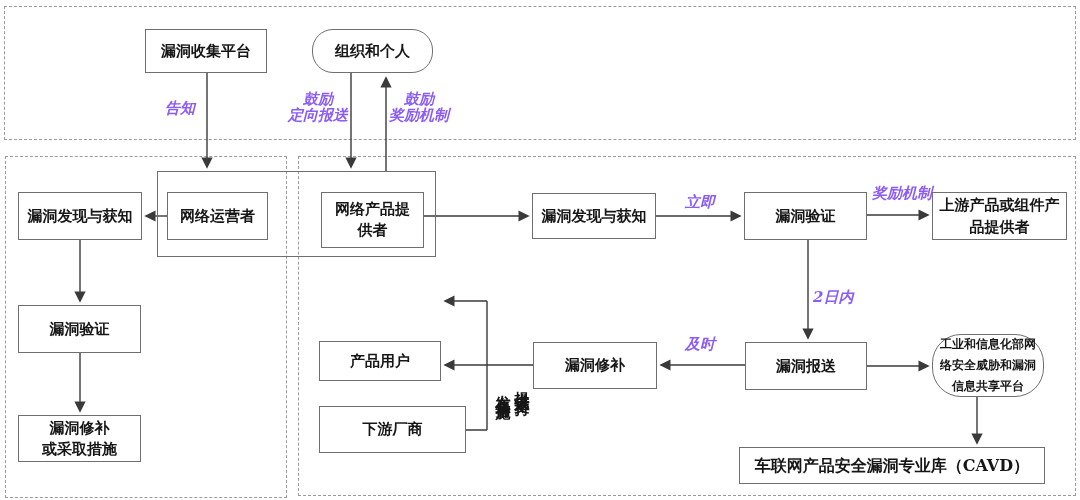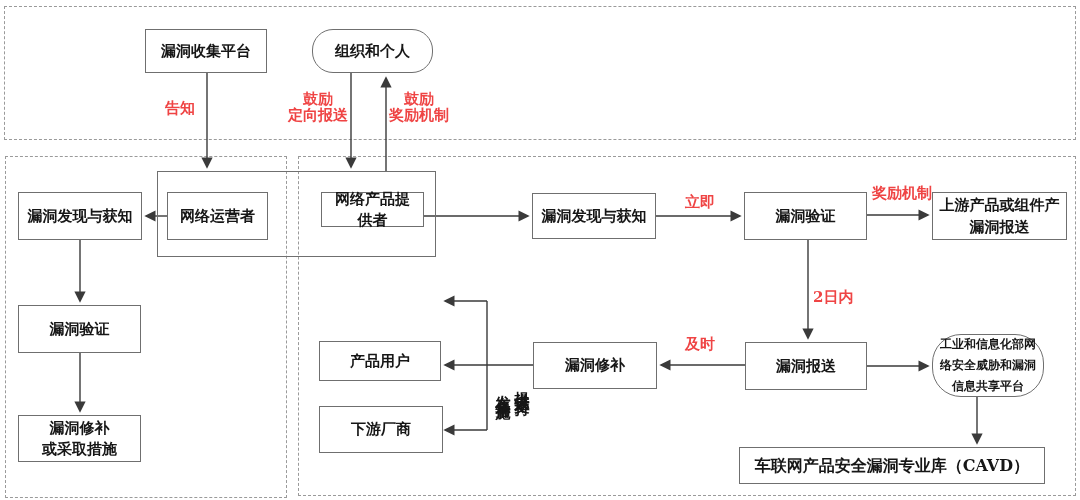--- a/index.html
+++ b/index.html
@@ -17,37 +17,37 @@
   #group-subjects{left:157px;top:171px;width:277px;height:84px;}
   .node{
     position:absolute;border:1.5px solid #6f6f6f;background:#ffffff;
     display:flex;align-items:center;justify-content:center;text-align:center;
     font-weight:bold;font-size:15px;line-height:21px;white-space:pre-line;
     box-sizing:border-box;
   }
   #n-collect{left:145px;top:29px;width:122px;height:44px;}
   #n-org{left:312px;top:29px;width:121px;height:44px;border-radius:21px;}
   #n-operator{left:167px;top:192px;width:101px;height:48px;}
-  #n-provider{left:321px;top:192px;width:103px;height:35px;}
+  #n-provider{left:321px;top:192px;width:103px;height:56px;}
   #n-ldiscover{left:18px;top:192px;width:124px;height:48px;}
   #n-lverify{left:18px;top:305px;width:123px;height:48px;}
   #n-lfix{left:18px;top:415px;width:123px;height:47px;}
   #n-rdiscover{left:532px;top:193px;width:124px;height:46px;}
   #n-rverify{left:744px;top:192px;width:123px;height:48px;}
   #n-upstream{left:932px;top:192px;width:135px;height:48px;line-height:22px;}
   #n-report{left:745px;top:342px;width:122px;height:48px;}
   #n-miit{left:932px;top:334px;width:112px;height:63px;line-height:21px;font-size:12px;border-radius:29px;}
   #n-cavd{left:739px;top:447px;width:306px;height:37px;font-size:16px;}
   #n-repair{left:533px;top:342px;width:124px;height:47px;}
   #n-society{left:319px;top:278px;width:122px;height:45px;}
   #n-users{left:319px;top:341px;width:122px;height:40px;}
-  #n-downstream{left:319px;top:406px;width:124px;height:47px;}
+  #n-downstream{left:319px;top:406px;width:147px;height:47px;}
   .elabel{
     position:absolute;font-weight:bold;font-size:15px;line-height:16px;
-    text-align:center;white-space:pre-line;color:#ef4444;
+    text-align:center;white-space:pre-line;color:#8b5cf6;font-style:italic;
   }
   #lbl-notify{left:150px;top:100px;width:60px;}
   #lbl-enc-report{left:283px;top:91px;width:70px;}
   #lbl-enc-reward{left:384px;top:91px;width:70px;}
   #lbl-immediately{left:672px;top:194px;width:56px;}
   #lbl-imm-notify{left:866px;top:185px;width:72px;}
   #lbl-2days{left:813px;top:289px;width:60px;text-align:left;}
   #lbl-timely{left:672px;top:336px;width:56px;}
   .vlabel{
     position:absolute;font-weight:bold;font-size:15px;
@@ -99,21 +99,21 @@
   <div class="node" id="n-operator">网络运营者</div>
   <div class="node" id="n-provider">网络产品提
 供者</div>
   <div class="node" id="n-ldiscover">漏洞发现与获知</div>
   <div class="node" id="n-lverify">漏洞验证</div>
   <div class="node" id="n-lfix">漏洞修补
 或采取措施</div>
   <div class="node" id="n-rdiscover">漏洞发现与获知</div>
   <div class="node" id="n-rverify">漏洞验证</div>
   <div class="node" id="n-upstream">上游产品或组件产
-漏洞报送</div>
+品提供者</div>
   <div class="node" id="n-report">漏洞报送</div>
   <div class="node" id="n-miit">工业和信息化部网
 络安全威胁和漏洞
 信息共享平台</div>
   <div class="node" id="n-cavd">车联网产品安全漏洞专业库（CAVD）</div>
   <div class="node" id="n-repair">漏洞修补</div>
   <div class="node" id="n-users">产品用户</div>
   <div class="node" id="n-downstream">下游厂商</div>
 
   <div class="elabel" id="lbl-notify">告知</div>

